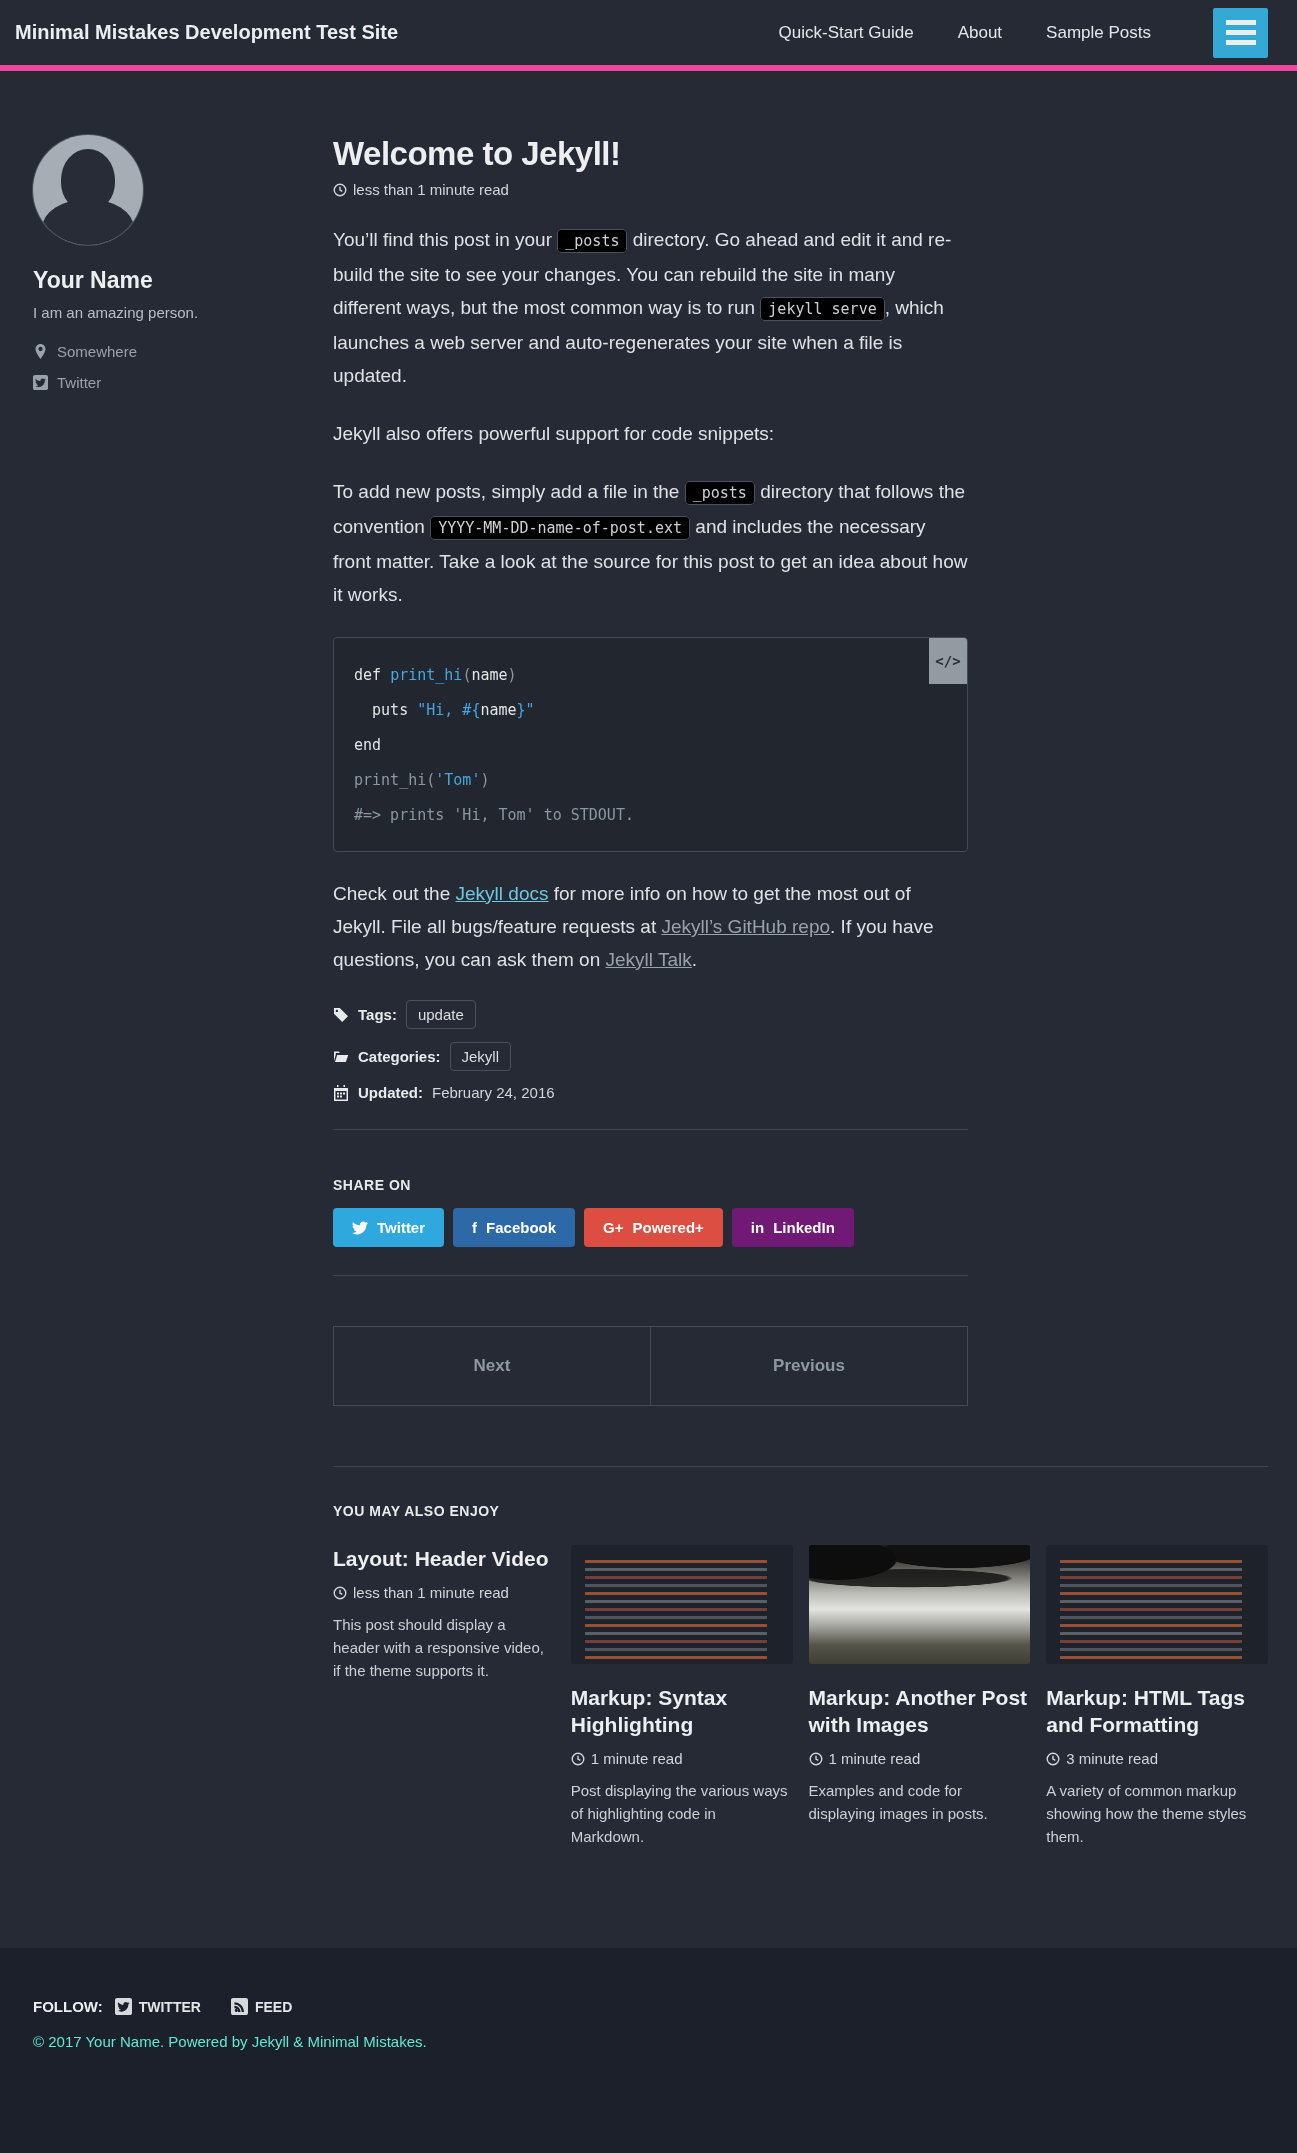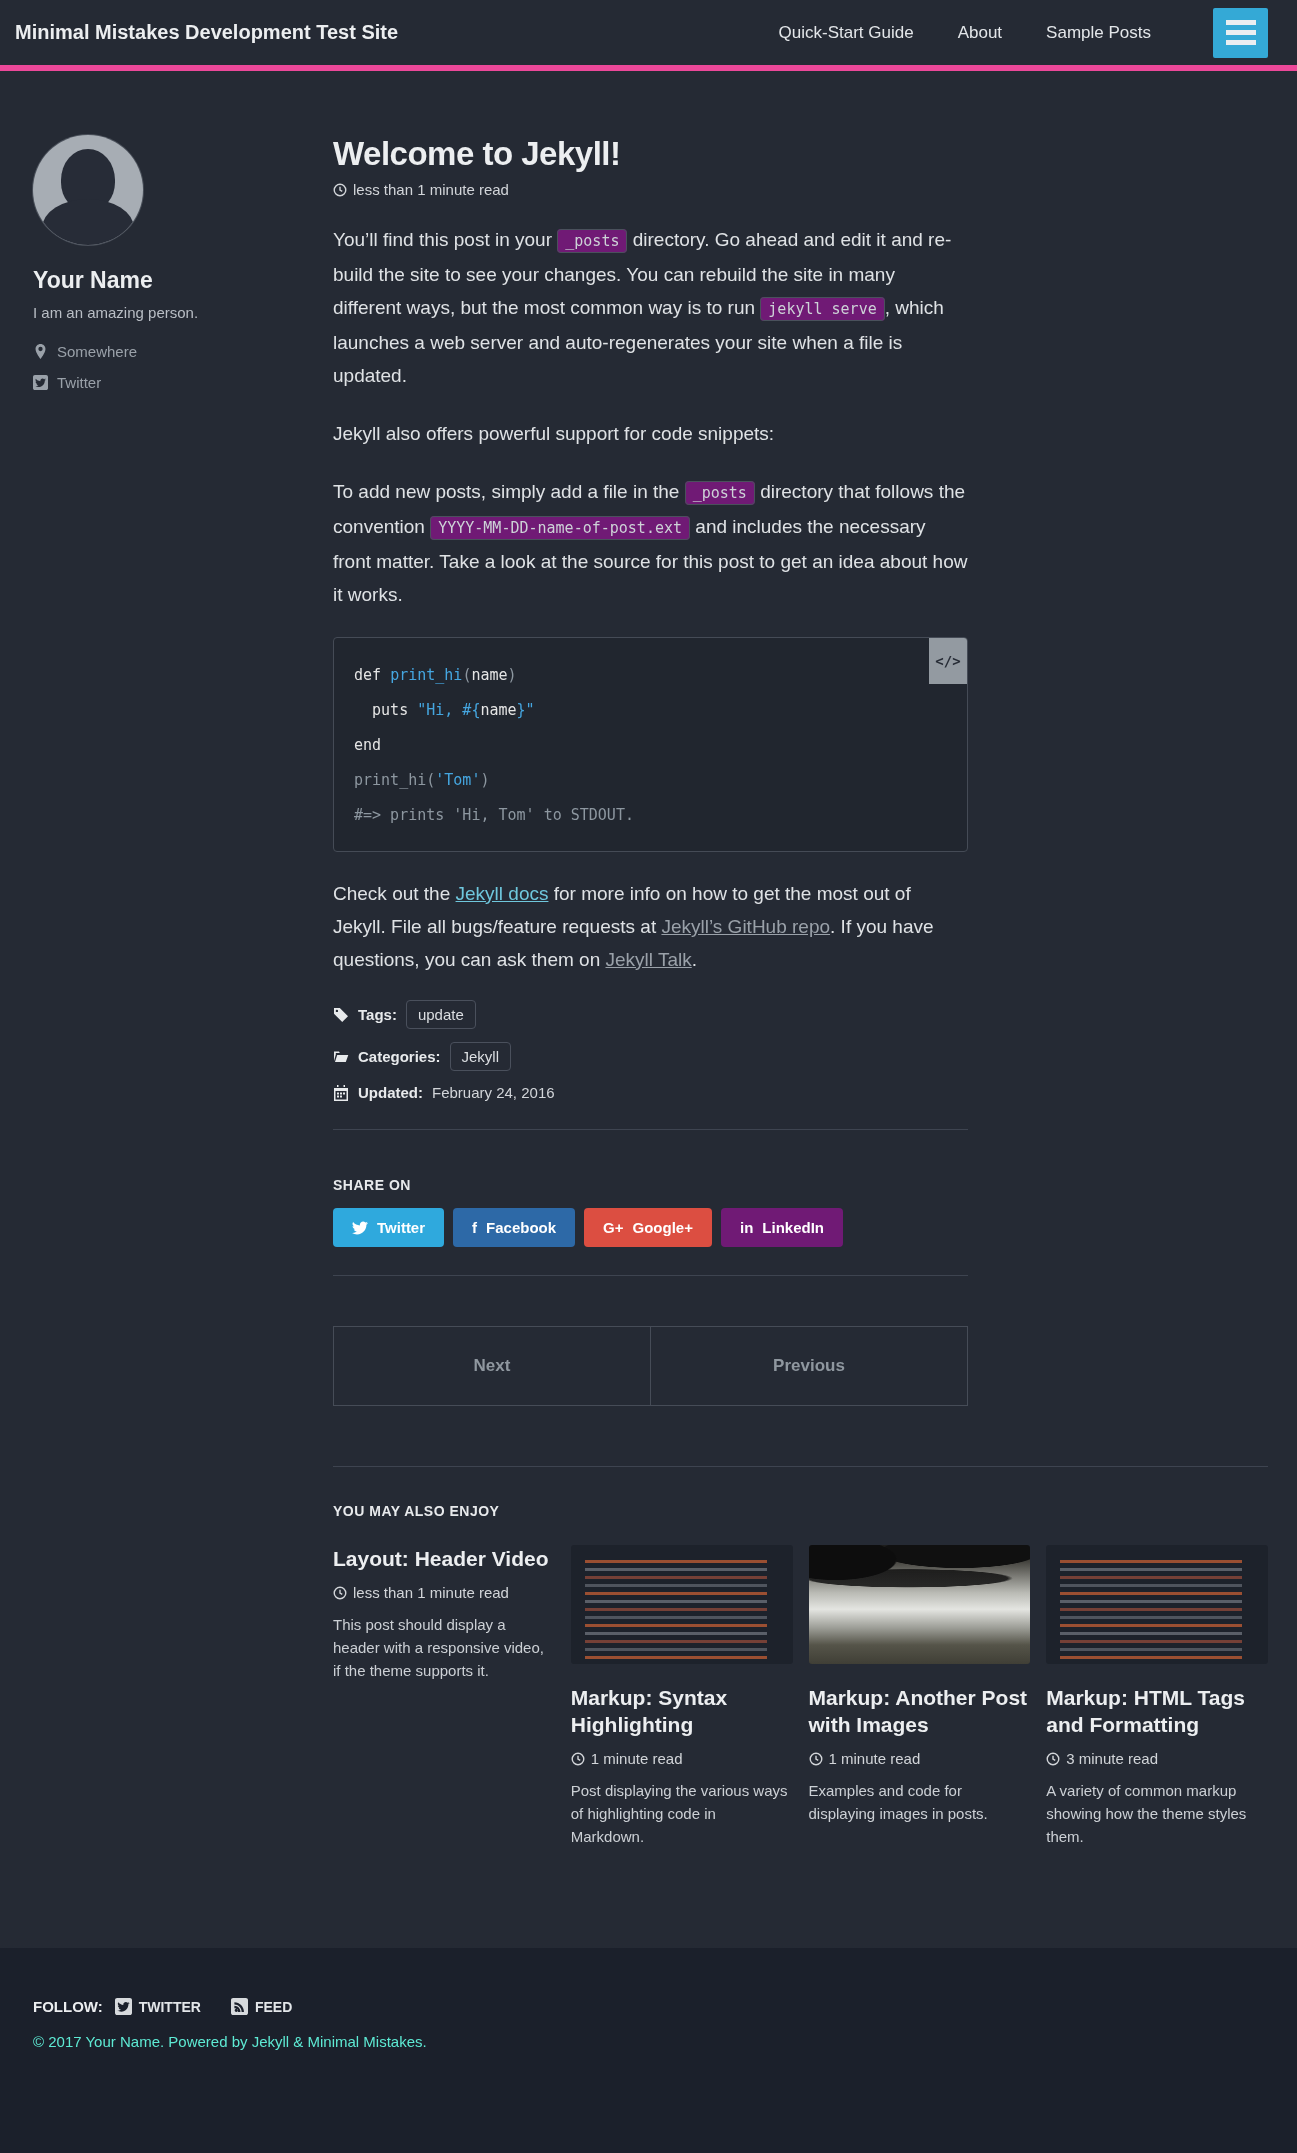--- a/index.html
+++ b/index.html
@@ -63,21 +63,21 @@
 
   
   .post-title { font-size: 33px; font-weight: bold; color: #eceef0; letter-spacing: -0.5px; }
   .post-meta { margin-top: 8px; font-size: 15px; color: #d2d5d9; display: flex; align-items: center; gap: 6px; }
   .clock { width: 14px; height: 14px; stroke: #d2d5d9; fill: none; stroke-width: 1.6; }
 
   .post-body p { margin-top: 25px; font-size: 19px; line-height: 33px; color: #dfe2e5; }
   .inline-code {
     font-family: "DejaVu Sans Mono", monospace;
     font-size: 15px;
-    background: #701a75;
+    background: #000000;
     border: 1px solid #4a515c;
     border-radius: 4px;
     padding: 2px 7px;
     color: #cdd2d7;
     white-space: nowrap;
   }
   a.link-accent { color: #6fc7dd; text-decoration: underline; cursor: pointer; }
   a.link-visited { color: #9aa1a9; text-decoration: underline; cursor: pointer; }
 
   .code-block {
@@ -303,21 +303,21 @@
                 <path d="M16 1.5c-.6.3-1.2.4-1.9.5.7-.4 1.2-1 1.4-1.8-.6.4-1.3.6-2.1.8A3.3 3.3 0 0 0 7.8 3.3c0 .3 0 .5.1.7A9.3 9.3 0 0 1 1.1.6 3.3 3.3 0 0 0 2.1 5c-.5 0-1-.2-1.5-.4 0 1.6 1.1 2.9 2.6 3.2-.3.1-.6.1-.9.1l-.6-.1a3.3 3.3 0 0 0 3.1 2.3A6.6 6.6 0 0 1 0 11.5 9.3 9.3 0 0 0 5 13c6 0 9.4-5 9.4-9.4v-.4c.6-.5 1.2-1 1.6-1.7z"></path>
               </svg>
             <span>Twitter</span>
           </button>
           <button class="share-btn btn-facebook">
             <span class="glyph">f</span>
             <span>Facebook</span>
           </button>
           <button class="share-btn btn-googleplus">
             <span class="glyph">G+</span>
-            <span>Google+</span>
+            <span>Powered+</span>
           </button>
           <button class="share-btn btn-linkedin">
             <span class="glyph">in</span>
             <span>LinkedIn</span>
           </button>
         </div>
       </section>
 
       <hr class="rule">
 

